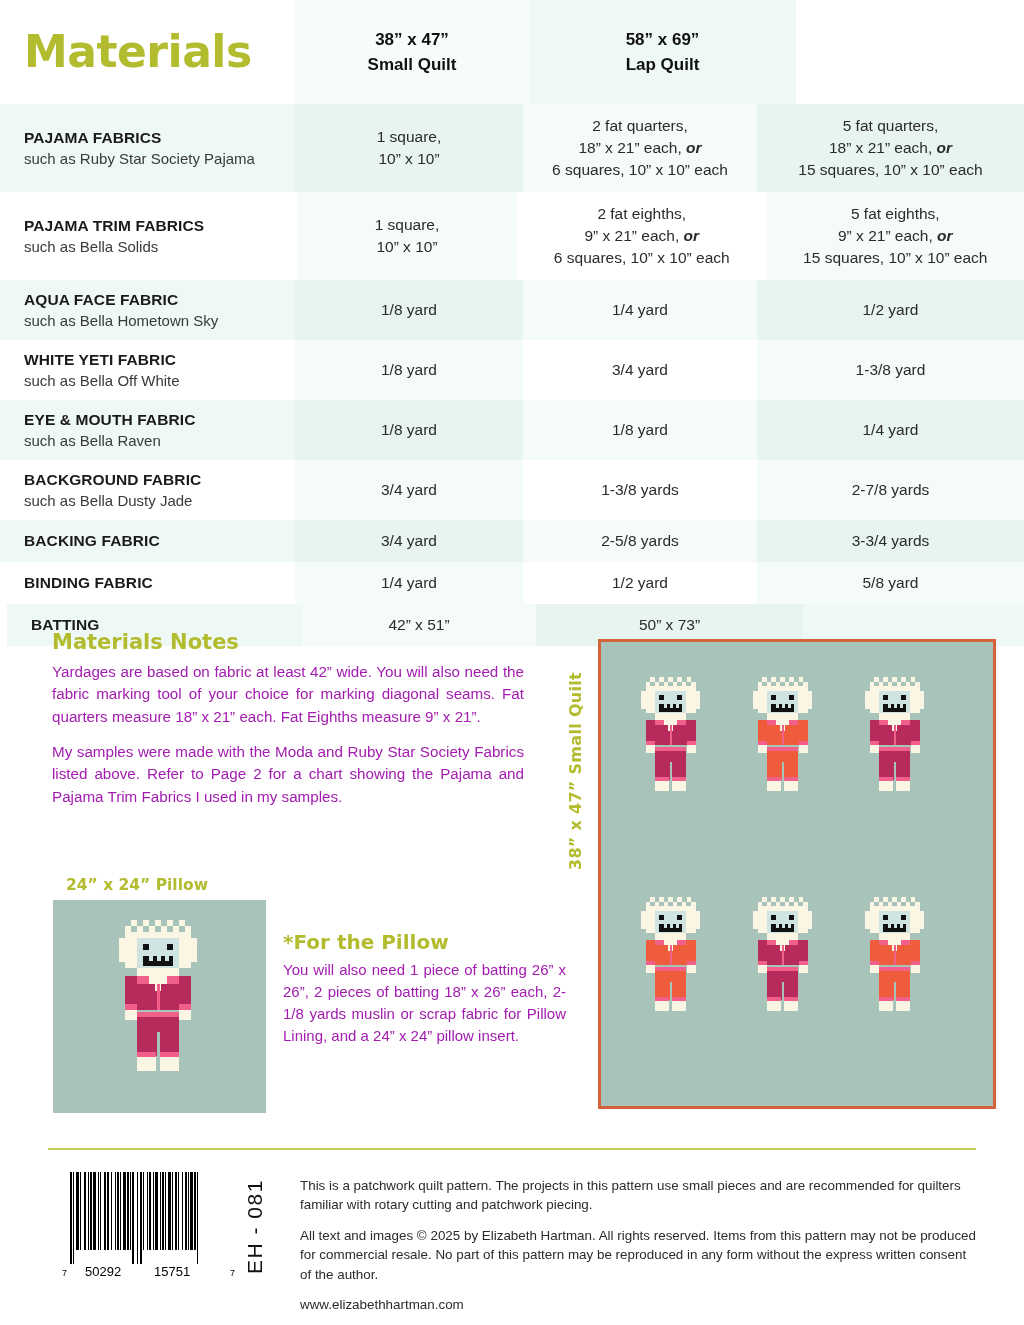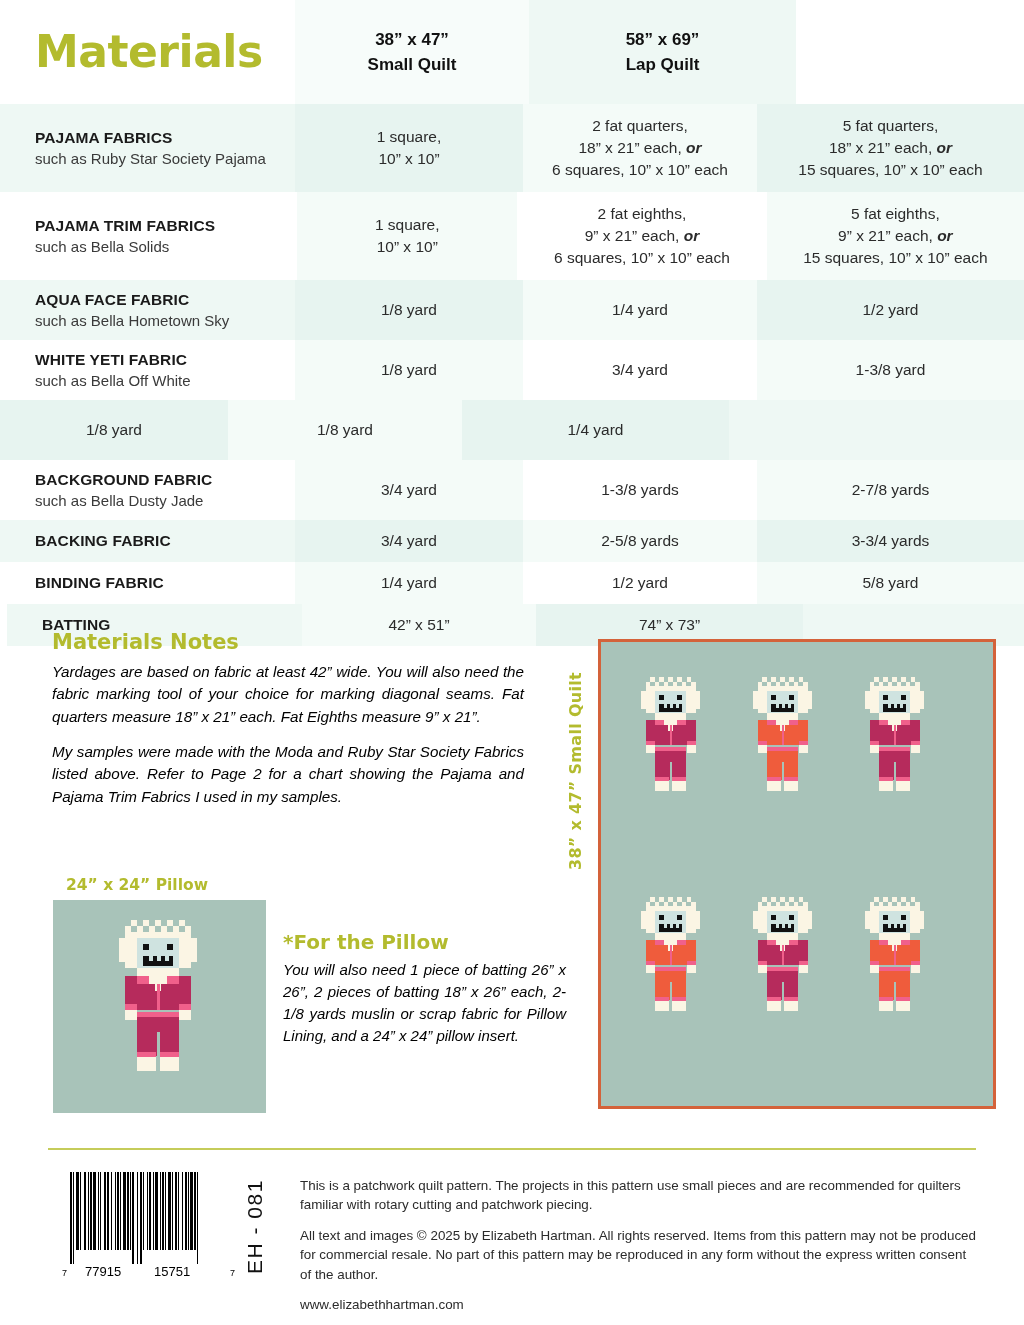--- a/index.html
+++ b/index.html
@@ -10,21 +10,21 @@
     color: #231f20;
     overflow: hidden;
   }
   .page { position: relative; width: 1024px; height: 1325px; }
 
   
   .mtable { position: absolute; left: 0; top: 0; width: 1024px; }
   .trow { display: flex; width: 1024px; align-items: stretch; }
   .trow.alt  { background: #ffffff; }
   .trow.tint { background: #eef8f4; }
-  .c0 { width: 295px; padding-left: 35px; padding-right: 10px; display: flex; flex-direction: column; justify-content: center; }
+  .c0 { width: 295px; padding-left: 24px; padding-right: 10px; display: flex; flex-direction: column; justify-content: center; }
   .c1 { width: 228px; }
   .c2 { width: 234px; }
   .c3 { width: 267px; }
   .c1, .c2, .c3 {
     display: flex; flex-direction: column; align-items: center; justify-content: center;
     text-align: center; font-size: 15.5px; line-height: 1.42; color: #2b2b2b;
     padding: 4px 8px;
   }
   
   .trow.alt  .c1, .trow.alt  .c2, .trow.alt  .c3 { background: #f4fbf8; }
@@ -50,23 +50,22 @@
   .rowsub  { font-size: 15px; color: #3a3a3a; margin-top: 3px; }
   .ital { font-style: italic; font-weight: 700; }
 
   
   .notes { position: absolute; left: 52px; top: 630px; width: 472px; }
   .hgreen {
     font-family: "DejaVu Sans", sans-serif;
     font-weight: 700; font-size: 21px; color: #b3bb2e; margin-bottom: 7px;
   }
   .ptext {
-    font-size: 15.2px; line-height: 1.47; text-align: justify; color: #000000;
+    font-size: 15.2px; line-height: 1.47; text-align: justify; color: #a21caf;
     margin-bottom: 13px;
-    font-style: italic;
   }
 
   
   .pillow-label {
     position: absolute; left: 66px; top: 876px;
     font-family: "DejaVu Sans", sans-serif;
     font-weight: 700; font-size: 15.5px; color: #b3bb2e;
   }
   .pillow-img {
     position: absolute; left: 53px; top: 900px; width: 213px; height: 213px;
@@ -197,20 +196,24 @@
             <span>1/8 yard</span>
           </div>
           <div class="c2">
             <span>3/4 yard</span>
           </div>
           <div class="c3">
             <span>1-3/8 yard</span>
           </div>
         </div>
         <div class="trow tint" style="height: 60px;">
+          <div class="c0">
+            <div class="rowname">EYE &amp; MOUTH FABRIC</div>
+            <div class="rowsub">such as Bella Raven</div>
+          </div>
           <div class="c1">
             <span>1/8 yard</span>
           </div>
           <div class="c2">
             <span>1/8 yard</span>
           </div>
           <div class="c3">
             <span>1/4 yard</span>
           </div>
         </div>
@@ -258,21 +261,21 @@
           </div>
         </div>
         <div class="trow tint" style="height: 42px; margin-left: 7px;">
           <div class="c0">
             <div class="rowname">BATTING</div>
           </div>
           <div class="c2">
             <span>42” x 51”</span>
           </div>
           <div class="c3">
-            <span>74” x 73”</span>
+            <span>50” x 73”</span>
           </div>
         </div>
       </div>
   </div>
 
   <div class="notes">
     <div class="hgreen">Materials Notes</div>
     <p class="ptext">Yardages are based on fabric at least 42” wide. You will also need the fabric marking tool of your choice for marking diagonal seams. Fat quarters measure 18” x 21” each. Fat Eighths measure 9” x 21”.</p>
     <p class="ptext">My samples were made with the Moda and Ruby Star Society Fabrics listed above. Refer to Page 2 for a chart showing the Pajama and Pajama Trim Fabrics I used in my samples.</p>
   </div>
@@ -620,21 +623,21 @@
         <i class="short" style="left: 108px; width: 1px;"></i>
         <i class="short" style="left: 112px; width: 1px;"></i>
         <i class="short" style="left: 115px; width: 2px;"></i>
         <i class="short" style="left: 118px; width: 1px;"></i>
         <i class="short" style="left: 120px; width: 3px;"></i>
         <i class="short" style="left: 124px; width: 2px;"></i>
         <i style="left: 127px; width: 1px;"></i>
       </div>
     <div class="bc-nums">
       <span class="tiny" style="left:0px">7</span>
-      <span style="left:23px">77915</span>
+      <span style="left:23px">50292</span>
       <span style="left:92px">15751</span>
       <span class="tiny" style="left:168px">7</span>
     </div>
   </div>
 
   <div class="ehcode">EH - 081</div>
 
   <div class="foot-text">
     <p>This is a patchwork quilt pattern. The projects in this pattern use small pieces and are recommended for quilters familiar with rotary cutting and patchwork piecing.</p>
     <p>All text and images © 2025 by Elizabeth Hartman. All rights reserved. Items from this pattern may not be produced for commercial resale. No part of this pattern may be reproduced in any form without the express written consent of the author.</p>

